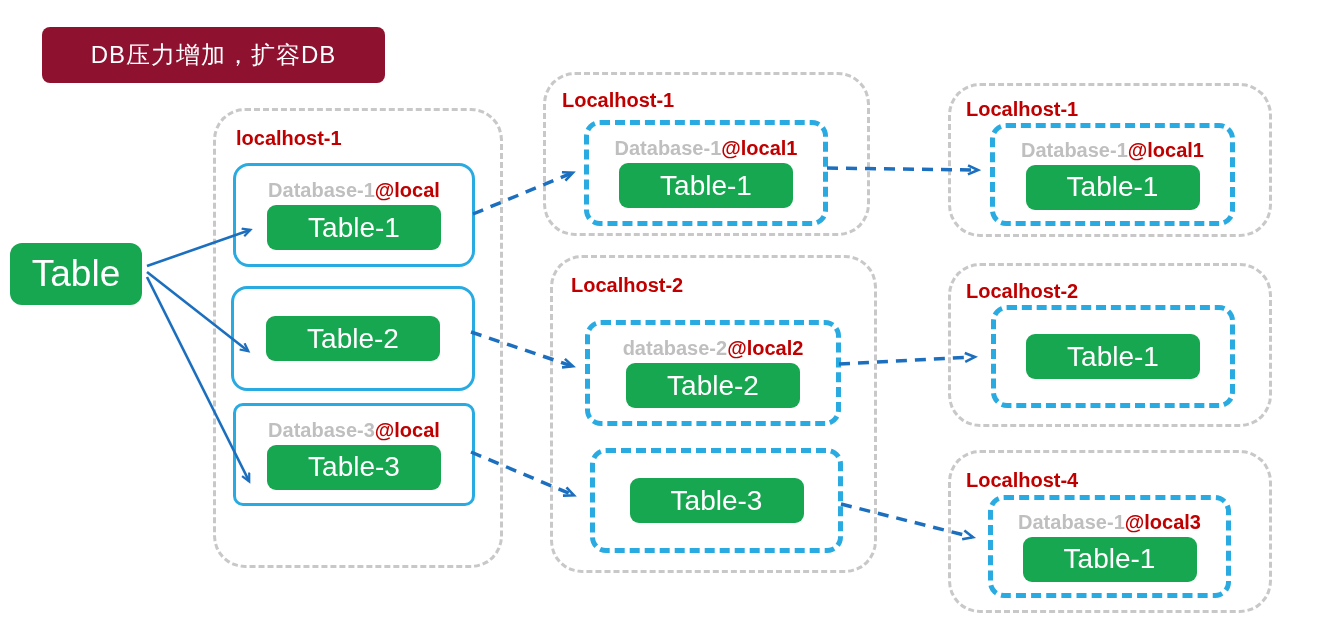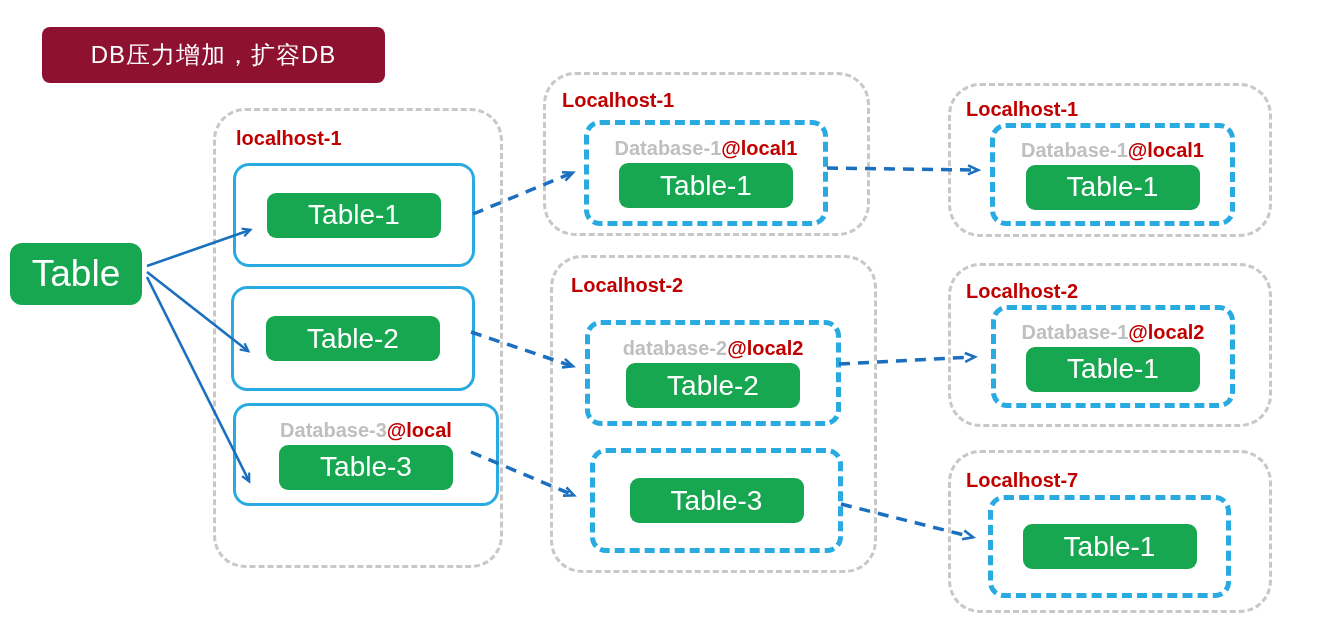--- a/index.html
+++ b/index.html
@@ -71,28 +71,31 @@
 <div class="canvas">
 
   <div class="banner">DB压力增加，扩容DB</div>
 
   <div class="source-box">Table</div>
 
   <div class="host" style="left:213px;top:108px;width:290px;height:460px;">
     <div class="host-label" style="left:20px;top:16px;">localhost-1</div>
 
     <div class="db-box solid" style="left:17px;top:52px;width:242px;height:104px;">
+      <div class="db-header">
+        <span class="db-name">Database-1</span><span class="db-at">@local</span>
+      </div>
       <div class="table-chip">Table-1</div>
     </div>
 
     <div class="db-box solid" style="left:15px;top:175px;width:244px;height:105px;">
       <div class="table-chip">Table-2</div>
     </div>
 
-    <div class="db-box solid" style="left:17px;top:292px;width:266px;height:103px;">
+    <div class="db-box solid" style="left:17px;top:292px;width:242px;height:103px;border-radius:10px;">
       <div class="db-header">
         <span class="db-name">Database-3</span><span class="db-at">@local</span>
       </div>
       <div class="table-chip">Table-3</div>
     </div>
   </div>
 
   <div class="host" style="left:543px;top:72px;width:327px;height:164px;">
     <div class="host-label" style="left:16px;top:14px;">Localhost-1</div>
     <div class="db-box dashed" style="left:38px;top:45px;width:244px;height:106px;">
@@ -122,30 +125,30 @@
       <div class="db-header">
         <span class="db-name">Database-1</span><span class="db-at">@local1</span>
       </div>
       <div class="table-chip">Table-1</div>
     </div>
   </div>
 
   <div class="host" style="left:948px;top:263px;width:324px;height:164px;">
     <div class="host-label" style="left:15px;top:14px;">Localhost-2</div>
     <div class="db-box dashed" style="left:40px;top:39px;width:244px;height:103px;">
-      <div class="db-header">
-        <span class="db-name">Database-1</span><span class="db-at">@local2</span>
-      </div>
       <div class="table-chip">Table-1</div>
     </div>
   </div>
 
   <div class="host" style="left:948px;top:450px;width:324px;height:163px;">
-    <div class="host-label" style="left:15px;top:16px;">Localhost-7</div>
+    <div class="host-label" style="left:15px;top:16px;">Localhost-4</div>
     <div class="db-box dashed" style="left:37px;top:42px;width:243px;height:103px;">
+      <div class="db-header">
+        <span class="db-name">Database-1</span><span class="db-at">@local3</span>
+      </div>
       <div class="table-chip">Table-1</div>
     </div>
   </div>
 
   <svg class="arrows" viewBox="0 0 1328 641">
     <defs>
       <marker id="head" markerWidth="12" markerHeight="12" refX="8.5" refY="5" orient="auto" markerUnits="userSpaceOnUse">
         <polyline points="1,1 9,5 1,9" fill="none" stroke="#1B6FBE" stroke-width="2.2"></polyline>
       </marker>
       <marker id="headBig" markerWidth="14" markerHeight="14" refX="10" refY="6" orient="auto" markerUnits="userSpaceOnUse">

